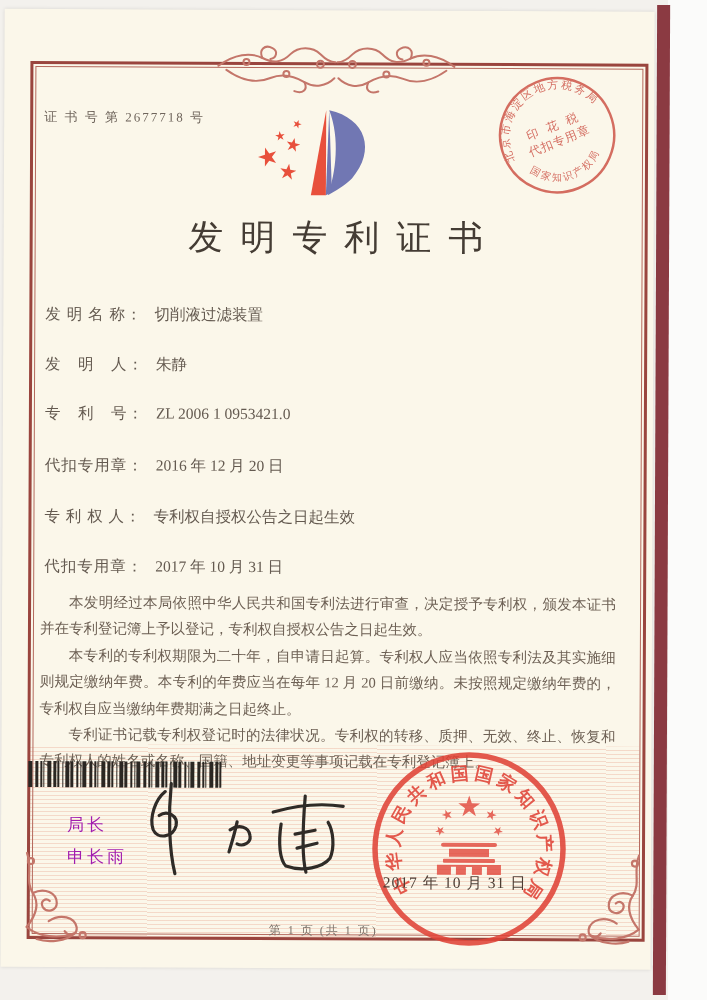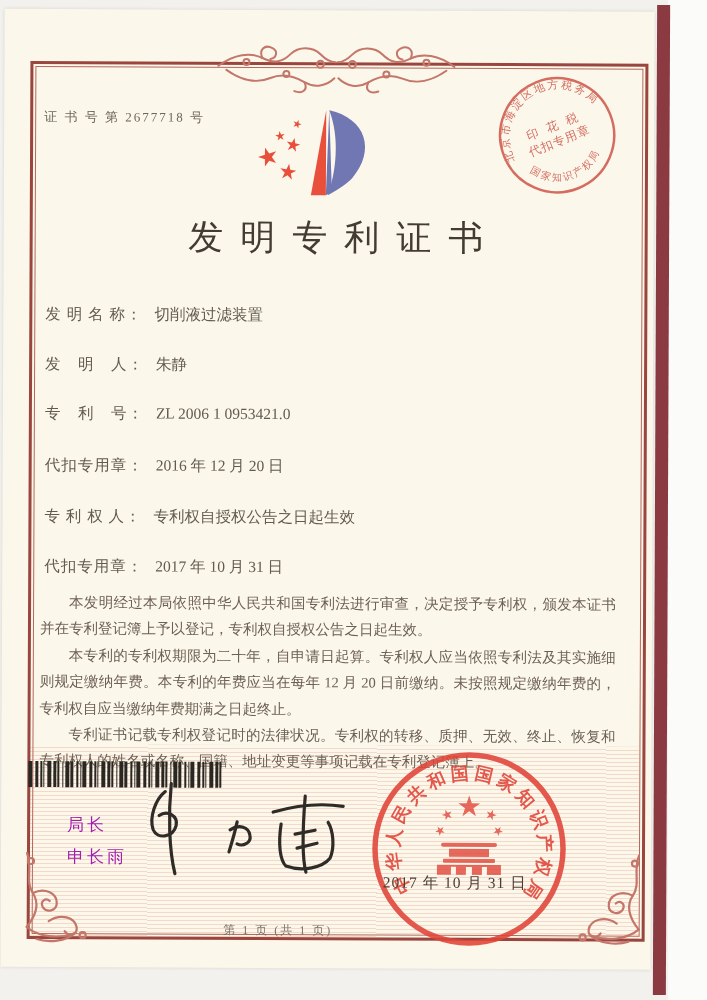--- a/index.html
+++ b/index.html
@@ -38,21 +38,21 @@
            text-align:justify;}
   #barcode{position:absolute;left:27px;top:752px;width:196px;height:26px;z-index:4;display:flex;
            align-items:stretch;}
   #barcode div{background:#2a2622;height:100%;flex:0 0 auto;}
   #director{position:absolute;left:42px;top:800px;z-index:4;color:#a21caf;font-size:17px;
             letter-spacing:3px;line-height:1.9;margin-left:24px;}
   #signature{position:absolute;left:120px;top:760px;z-index:4;}
   #official-seal{position:absolute;left:362px;top:740px;z-index:5;opacity:0.88;}
   #issue-date{position:absolute;left:382px;top:862px;z-index:6;font-size:15.5px;color:#4d3d34;
               letter-spacing:1px;}
-  #page-footer{position:absolute;left:177px;top:912px;width:200px;text-align:center;z-index:4;
+  #page-footer{position:absolute;left:177px;top:912px;width:200px;text-align:right;z-index:4;
                font-size:12px;color:#7d726a;letter-spacing:2px;}
   svg text{font-family:"Liberation Serif", serif;}
 </style>
 </head>
 <body>
 
 <div id="canvas">
   <div id="right-white"></div>
   <div id="cover-edge"></div>
 

